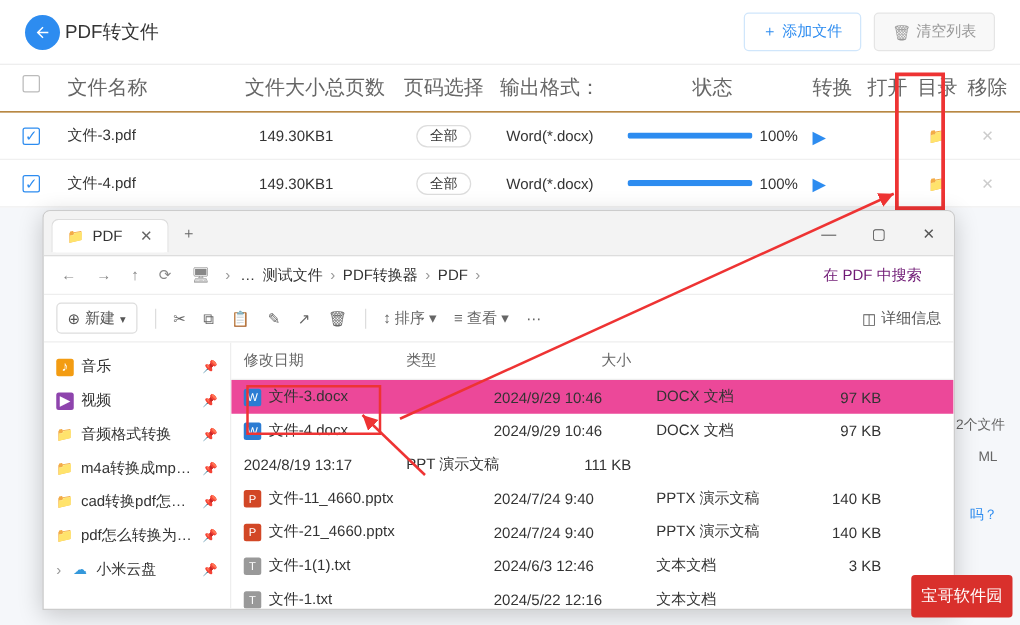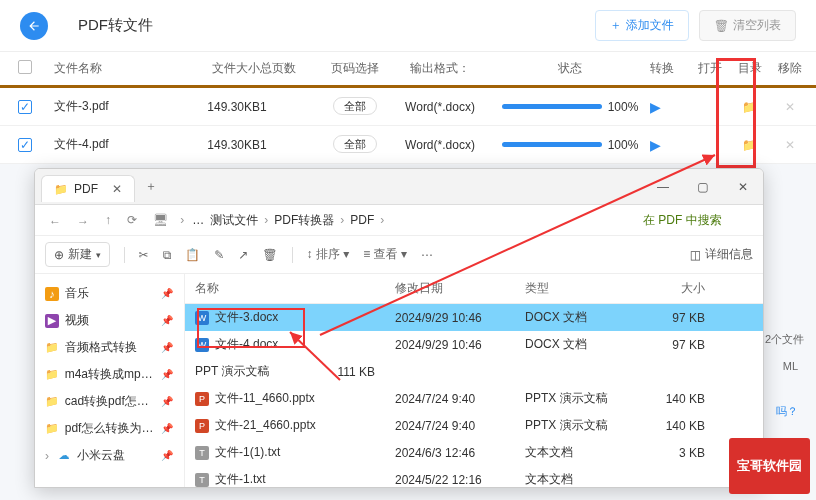--- a/index.html
+++ b/index.html
@@ -1,25 +1,25 @@
 <!DOCTYPE html>
 <html><head>
 <meta charset="utf-8">
 <style>
 *{box-sizing:border-box;margin:0;padding:0;font-family:"Microsoft YaHei","PingFang SC",sans-serif}
 body{background:#f5f7fa;width:816px;height:500px;overflow:hidden;font-size:12px;color:#333;position:relative}
 .app-header{display:flex;align-items:center;padding:10px 20px;background:#fff;justify-content:space-between}
-.header-left{display:flex;align-items:center;gap:30px}
+.header-left{display:flex;align-items:center;gap:4px}
 .back-btn{width:28px;height:28px;border-radius:50%;background:#2d8cf0;display:flex;align-items:center;justify-content:center;color:#fff;cursor:pointer}
 .page-title{font-size:15px;font-weight:500}
 .header-right{display:flex;gap:10px}
 .add-btn{border:1px solid #d0e6fb;color:#2d8cf0;padding:6px 14px;border-radius:4px;background:#fff;cursor:pointer;display:flex;align-items:center;gap:4px}
 .clear-btn{border:1px solid #e5e5e5;color:#999;padding:6px 14px;border-radius:4px;background:#f8f8f8;cursor:pointer;display:flex;align-items:center;gap:4px}
 .table{background:#fff}
-.thead{display:flex;border-top:1px solid #eee;border-bottom:3px solid #a16207;padding:8px 0;color:#666;font-size:12px}
+.thead{display:flex;border-top:1px solid #eee;border-bottom:1px solid #a16207;padding:8px 0;color:#666;font-size:16px}
 .trow{display:flex;padding:10px 0;border-bottom:1px solid #f0f0f0;align-items:center}
 .col-chk{width:50px;display:flex;justify-content:center}
 .col-name{width:130px;padding-left:4px}
 .col-size{width:80px;text-align:right}
 .col-pages{width:60px;text-align:left}
 .col-sel{width:70px;text-align:center}
 .col-fmt{width:100px;text-align:center}
 .col-status{width:160px;display:flex;align-items:center;justify-content:center;gap:6px}
 .col-cv{width:40px;text-align:left}
 .col-open{width:40px;text-align:center}
@@ -40,21 +40,21 @@
 .tab{display:flex;align-items:center;gap:6px;background:#fff;border:1px solid #ddd;border-bottom:none;border-radius:6px 6px 0 0;padding:6px 12px;margin-left:6px;margin-top:4px;font-size:12px}
 .tab-close{color:#666;cursor:pointer;margin-left:8px}
 .tab-add{margin-left:10px;color:#666;cursor:pointer}
 .win-ctrl{margin-left:auto;display:flex}
 .win-ctrl span{width:40px;height:36px;display:flex;align-items:center;justify-content:center;color:#555;cursor:pointer}
 .exp-nav{display:flex;align-items:center;padding:6px 10px;gap:8px;border-bottom:1px solid #eee;font-size:12px}
 .nav-ic{color:#888;cursor:pointer;padding:2px 4px}
 .crumbs{display:flex;align-items:center;gap:6px;flex:1}
 .crumb{cursor:pointer}
 .sep{color:#999}
-.search{margin-left:auto;color:#4d7c0f;min-width:110px;text-align:left}
+.search{margin-left:auto;color:#701a75;min-width:110px;text-align:center}
 .exp-tools{display:flex;align-items:center;padding:6px 10px;gap:14px;border-bottom:1px solid #eee;color:#555}
 .new-btn{display:flex;align-items:center;gap:4px;border:1px solid #ddd;border-radius:4px;padding:3px 8px;cursor:pointer}
 .tool-ic{color:#666;cursor:pointer}
 .tool-sep{width:1px;height:16px;background:#ddd}
 .details-btn{margin-left:auto;display:flex;align-items:center;gap:4px;cursor:pointer;color:#555}
 .exp-body{display:flex;flex:1;overflow:hidden}
 .exp-side{width:150px;border-right:1px solid #eee;padding:6px 0;overflow:hidden}
 .side-item{display:flex;align-items:center;gap:6px;padding:5px 10px;font-size:12px;cursor:pointer}
 .side-item .pin{margin-left:auto;color:#bbb;font-size:10px}
 .fic{width:14px;height:14px;display:inline-flex;align-items:center;justify-content:center;font-size:11px}
@@ -63,27 +63,27 @@
 .f-folder{color:#f6b73c}
 .f-cloud{color:#3498db}
 .f-chev{color:#999;margin-right:2px;cursor:pointer}
 .exp-main{flex:1;overflow:hidden}
 .fl-head{display:flex;padding:6px 10px;color:#666;border-bottom:1px solid #eee;font-size:12px}
 .fc-name{width:200px}
 .fc-date{width:130px}
 .fc-type{width:110px}
 .fc-size{width:70px;text-align:right}
 .fl-row{display:flex;padding:5px 10px;font-size:12px;align-items:center;cursor:pointer}
-.fl-row.sel{background:#7dd3fc}
+.fl-row.sel{background:#ec4899}
 .f-doc{width:14px;height:14px;background:#2b7cd3;color:#fff;font-size:9px;display:inline-flex;align-items:center;justify-content:center;border-radius:2px;margin-right:6px}
 .f-ppt{background:#d24726}
 .f-txt{background:#999}
 .hl2{position:absolute;border:2px solid #e33;left:197px;top:308px;width:108px;height:40px;z-index:20;pointer-events:none}
 .arrow{position:absolute;z-index:25;pointer-events:none}
-.watermark{position:absolute;right:6px;bottom:6px;background:#d9302c;color:#fff;font-size:13px;font-weight:bold;padding:19px 8px;border-radius:3px;z-index:30}
+.watermark{position:absolute;right:6px;bottom:6px;background:#d9302c;color:#fff;font-size:13px;font-weight:normal;padding:8px 8px;border-radius:3px;z-index:30}
 </style>
 </head>
 <body>
 
 <div class="app-header">
   <div class="header-left">
     <div class="back-btn">
       <svg width="14" height="14" viewBox="0 0 24 24">
           <path fill="#fff" d="M20 11H7.8l5.6-5.6L12 4l-8 8 8 8 1.4-1.4L7.8 13H20z"></path>
         </svg>
@@ -256,39 +256,39 @@
         </div>
         <div class="side-item">
           <span class="f-chev">›</span>
           <span class="fic f-cloud">☁</span>
           <span style="overflow:hidden;text-overflow:ellipsis;white-space:nowrap">小米云盘</span>
           <span class="pin">📌</span>
         </div>
       </div>
     <div class="exp-main">
       <div class="fl-head">
-        <div class="fc-name">名称</div>
         <div class="fc-date">修改日期</div>
         <div class="fc-type">类型</div>
         <div class="fc-size">大小</div>
       </div>
       <div id="fl-body">
           <div class="fl-row sel">
             <div class="fc-name"><span class="f-doc">W</span><span>文件-3.docx</span></div>
   <div class="fc-date">2024/9/29 10:46</div>
   <div class="fc-type">DOCX 文档</div>
   <div class="fc-size">97 KB</div>
           </div>
           <div class="fl-row">
             <div class="fc-name"><span class="f-doc">W</span><span>文件-4.docx</span></div>
   <div class="fc-date">2024/9/29 10:46</div>
   <div class="fc-type">DOCX 文档</div>
   <div class="fc-size">97 KB</div>
           </div>
           <div class="fl-row">
+  <div class="fc-date">2024/8/19 13:17</div>
   <div class="fc-type">PPT 演示文稿</div>
   <div class="fc-size">111 KB</div>
           </div>
           <div class="fl-row">
             <div class="fc-name"><span class="f-doc f-ppt">P</span><span>文件-11_4660.pptx</span></div>
   <div class="fc-date">2024/7/24 9:40</div>
   <div class="fc-type">PPTX 演示文稿</div>
   <div class="fc-size">140 KB</div>
           </div>
           <div class="fl-row">

